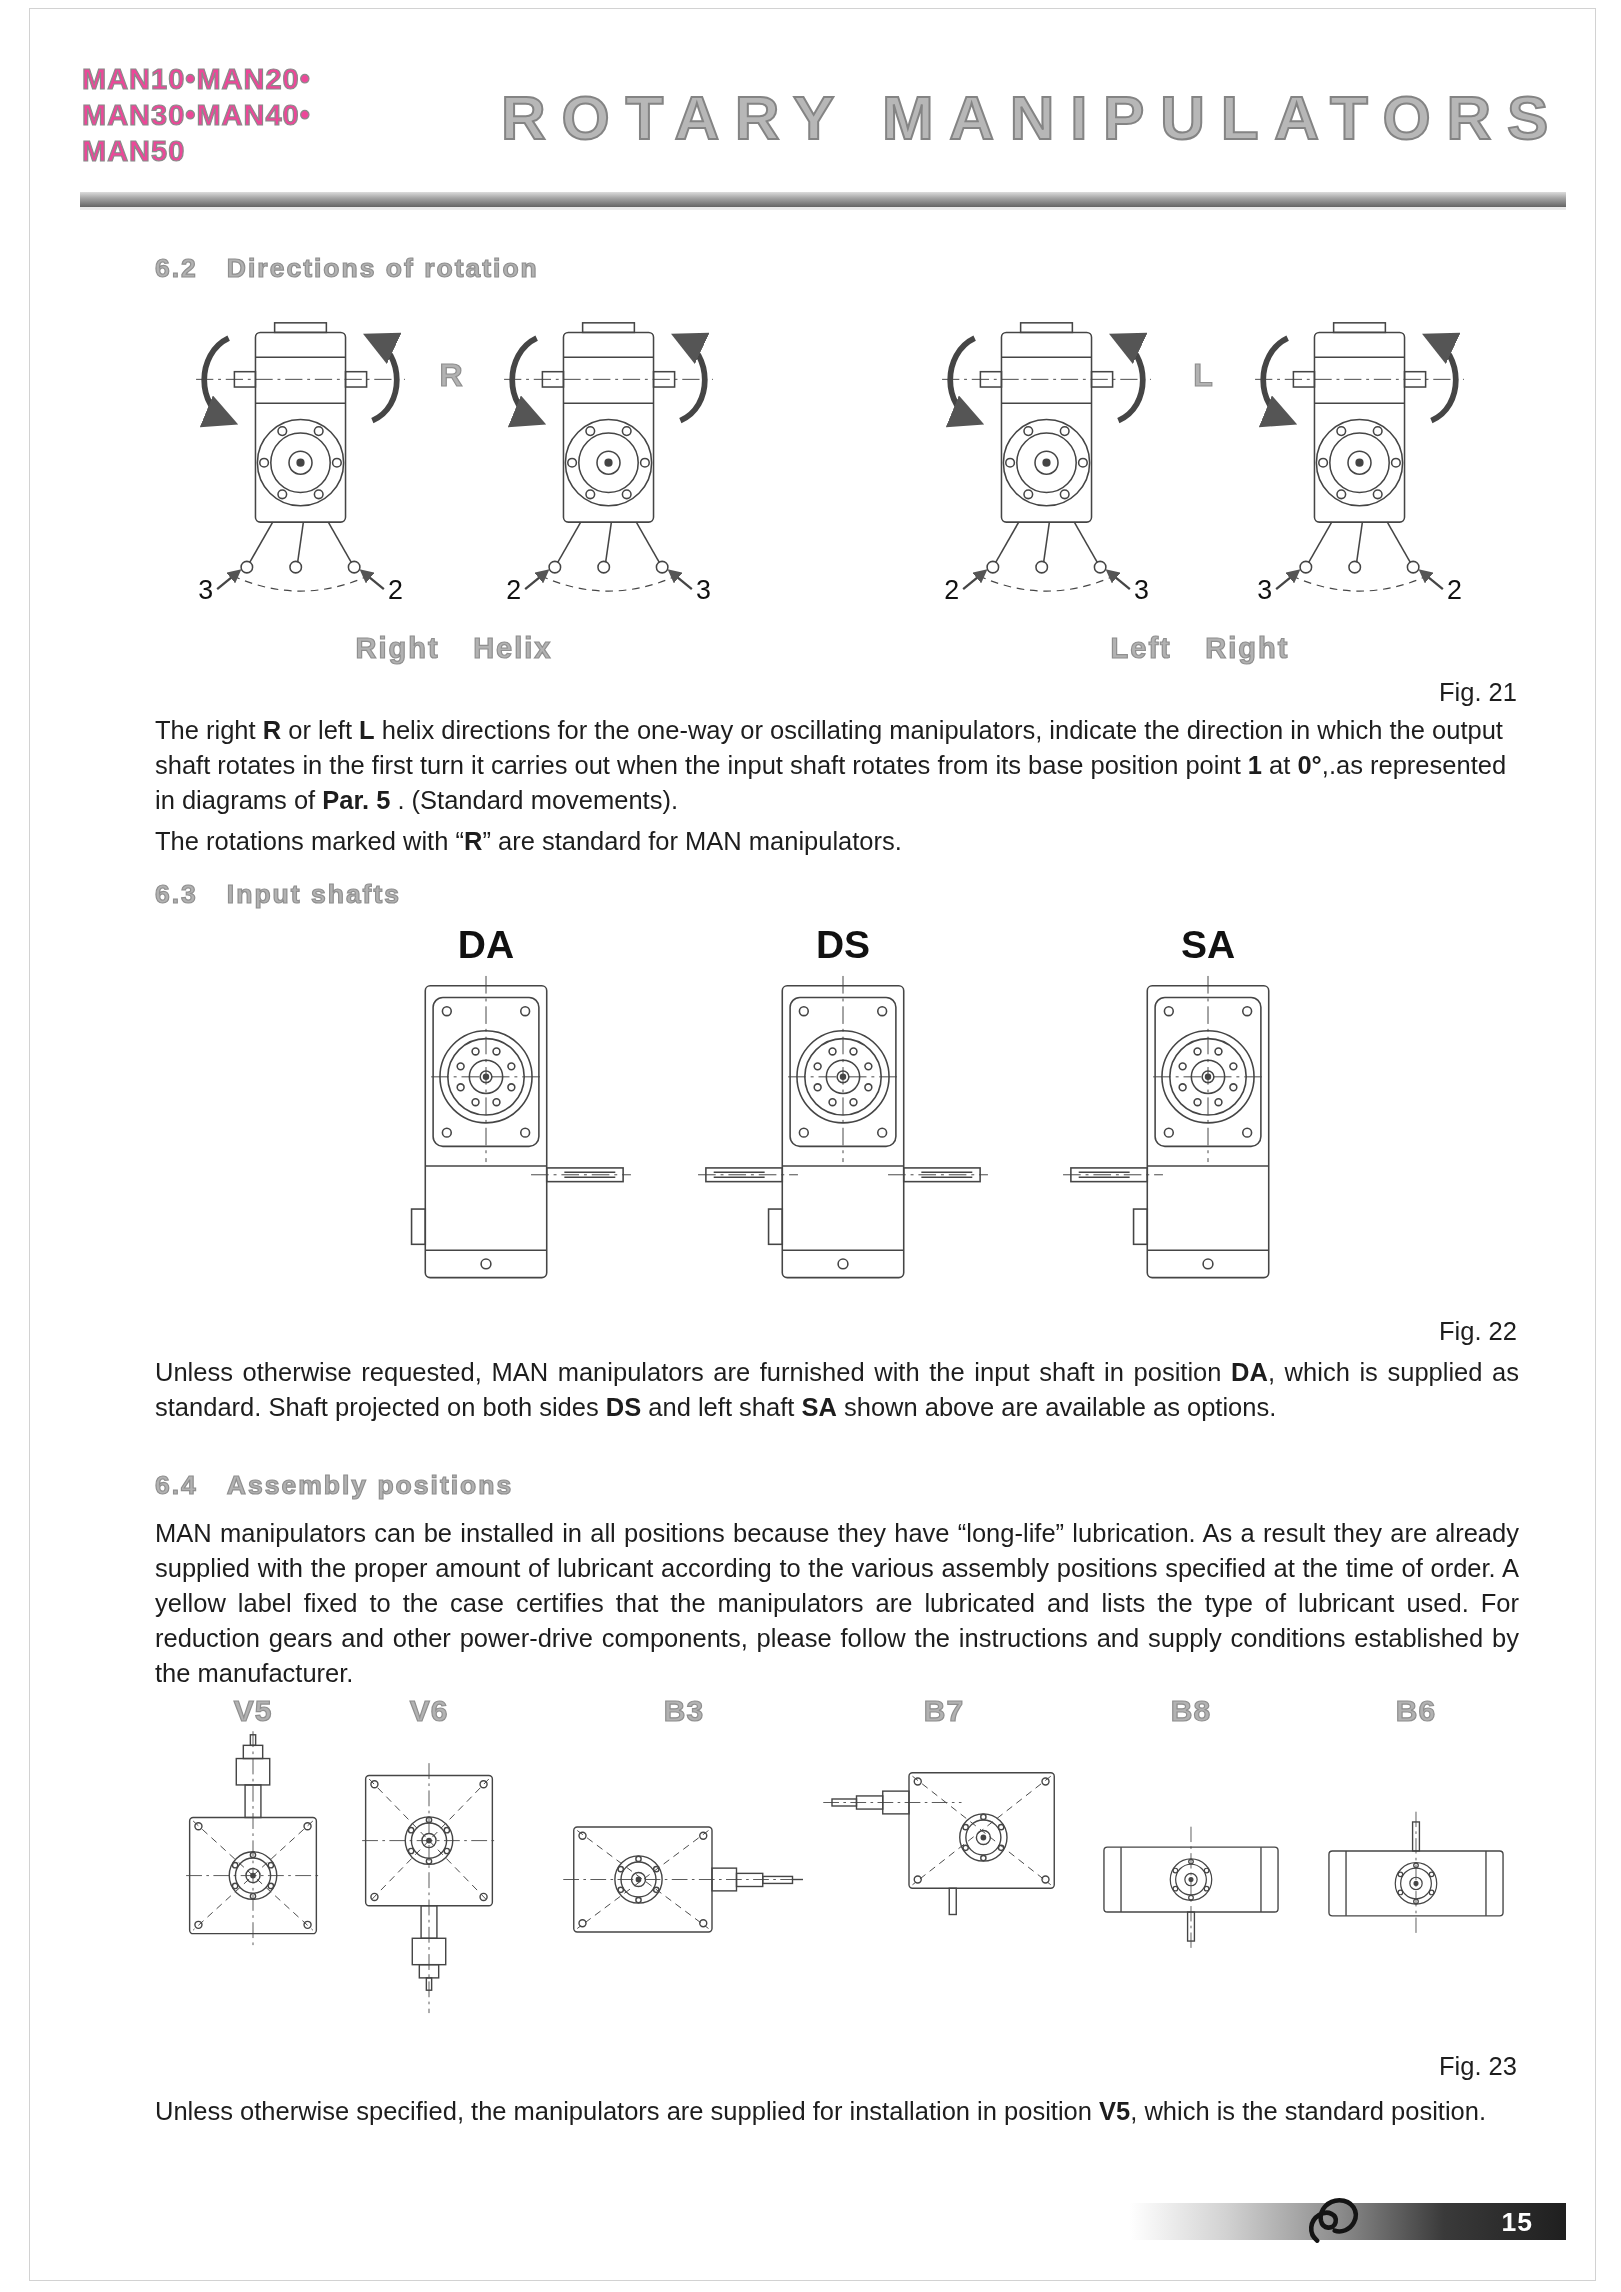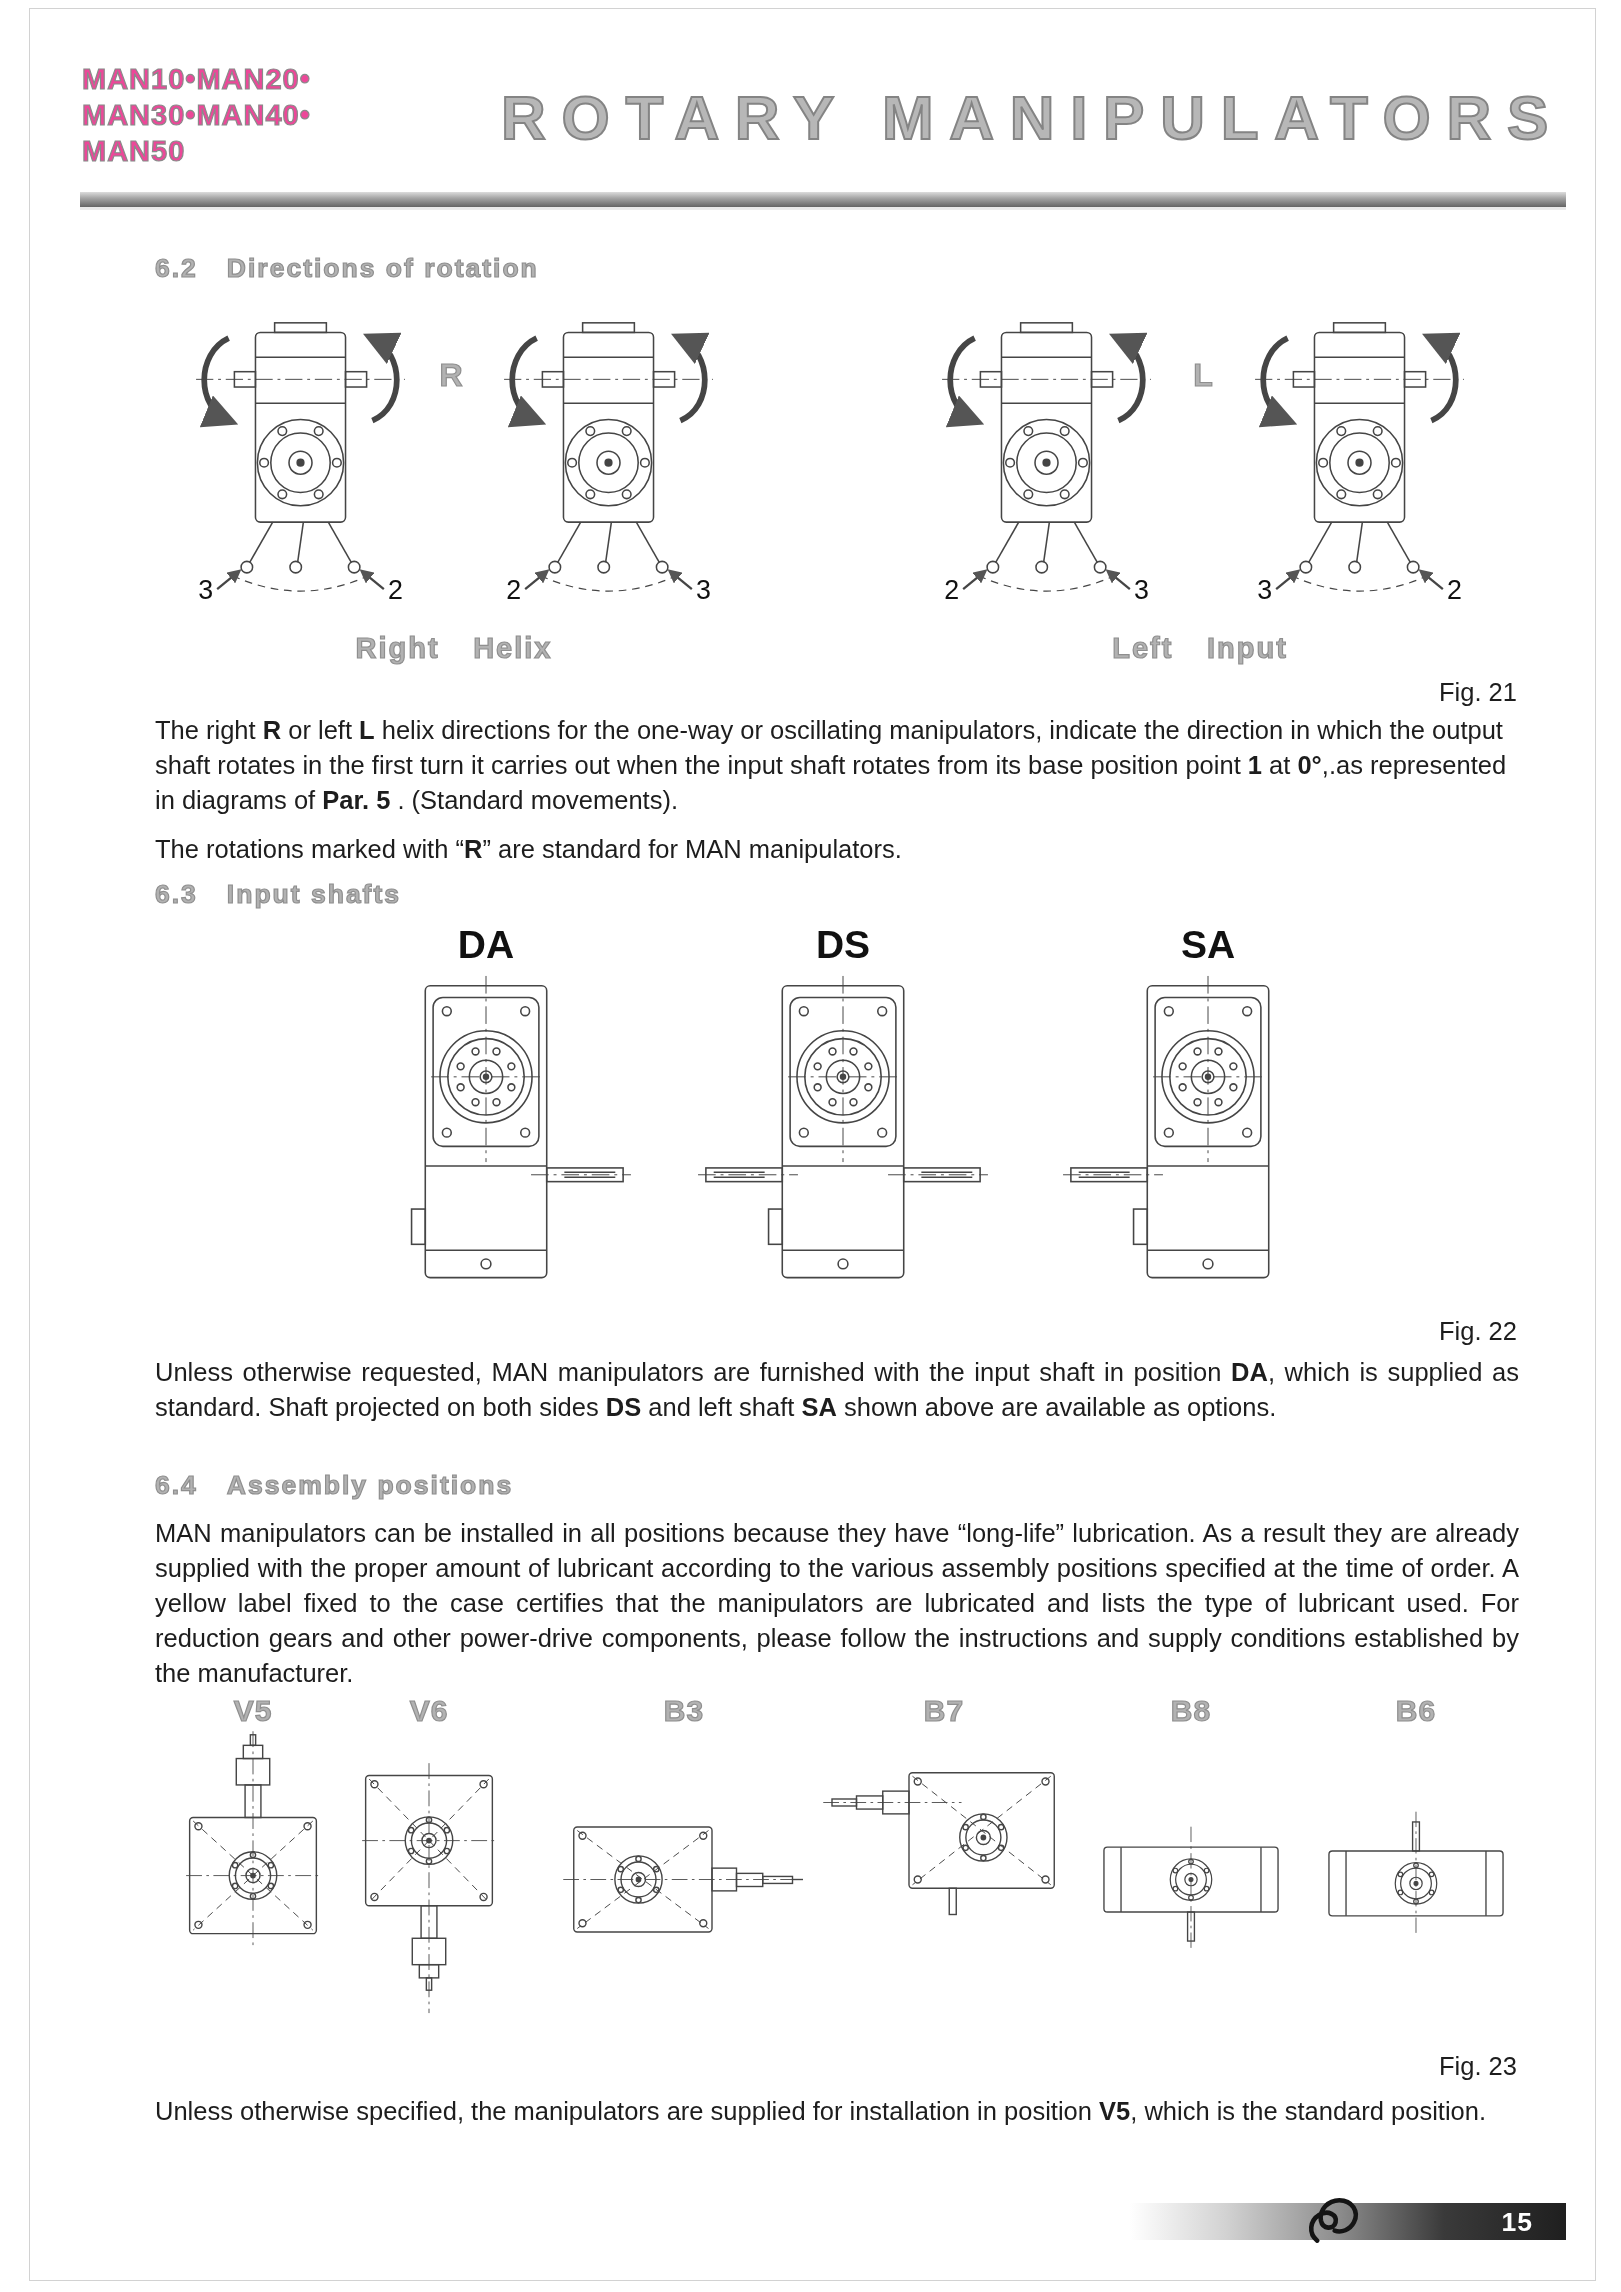--- a/index.html
+++ b/index.html
@@ -37,21 +37,21 @@
   .f21cell svg { width:221px; height:297px; }
   .c1 { left:35px; } .c2 { left:343px; } .c3 { left:781px; } .c4 { left:1094px; }
   .rlabel { position:absolute; left:296px; top:43px; transform:translateX(-50%); font-size:32px; }
   .llabel { position:absolute; left:1048px; top:43px; transform:translateX(-50%); font-size:32px; }
   .helix { position:absolute; top:318px; transform:translateX(-50%); font-size:29px; letter-spacing:2px; word-spacing:23.5px; white-space:nowrap; }
   .rhelix { left:299px; } .lhelix { left:1045px; }
 
   .f22label { position:absolute; top:0; transform:translateX(-50%); font-size:39px; font-weight:bold; color:#111; }
   .f22svg { position:absolute; top:51px; width:294px; height:333px; }
   .cap21 { top:678px; } .cap22 { top:1317px; } .cap23 { top:2052px; }
-  .p62a { top:713px; } .p62b { top:824px;margin-top:8px; } .p63 { top:1355px; } .p64 { top:1516px; } .p64b { top:2094px; }
+  .p62a { top:713px; } .p62b { top:824px; } .p63 { top:1355px; } .p64 { top:1516px; } .p64b { top:2094px; }
 
   .f23label { position:absolute; transform:translateX(-50%); top:3.9px; font-size:30px; letter-spacing:1px; }
   .f23svg { position:absolute; transform:translateX(-50%); }
 
   
   svg.draw { stroke:#454545; fill:none; stroke-width:1.6; overflow:visible; }
   svg.draw text, .num { stroke:none; fill:#111; }
   .num { font-size:28px; text-anchor:middle; }
 
   
@@ -198,21 +198,21 @@
     </div>
     <div class="f21cell c4">
       <svg class="draw" viewBox="0 0 230 310">
         <use href="#gbxF"></use>
         <text x="16" y="292" class="num">3</text>
         <text x="214" y="292" class="num">2</text>
       </svg>
     </div>
 
     <span class="gray helix rhelix">Right Helix</span>
-    <span class="gray helix lhelix">Left Input</span>
+    <span class="gray helix lhelix">Left Right</span>
   </div>
   <div class="caption cap21">Fig. 21</div>
 
   <p class="para p62a"><span>The right </span><b>R</b><span> or left </span><b>L</b><span> helix directions for the one-way or oscillating manipulators, indicate the direction in which the output shaft rotates in the first turn it carries out when the input shaft rotates from its base position point </span><b>1</b><span> at </span><b>0°</b><span>,.as represented in diagrams of </span><b>Par. 5</b><span> . (Standard movements).</span></p>
   <p class="para p62b"><span>The rotations marked with “</span><b>R</b><span>” are standard for MAN manipulators.</span></p>
 
   <h2 class="schead gray h63">
     <span class="snum">6.3</span>
     <span>Input shafts</span>
   </h2>

